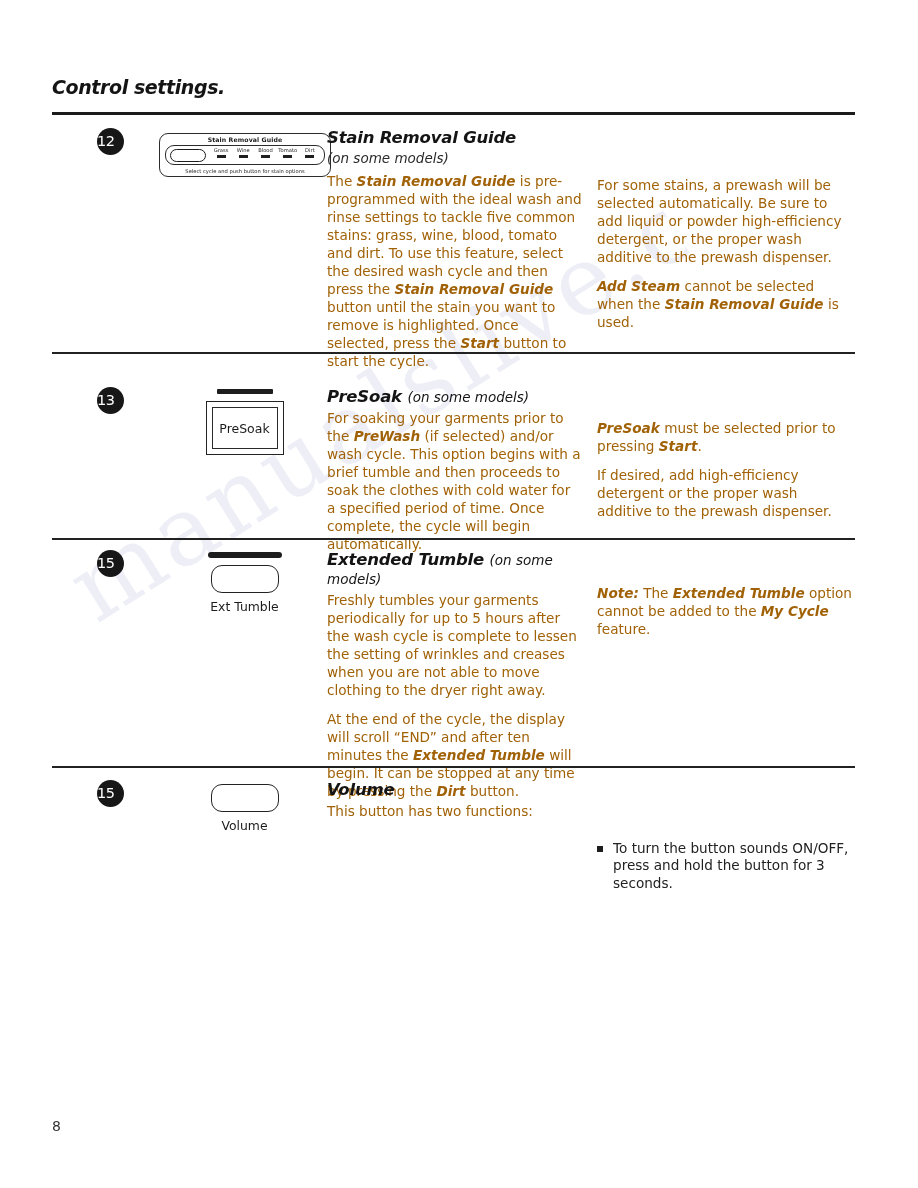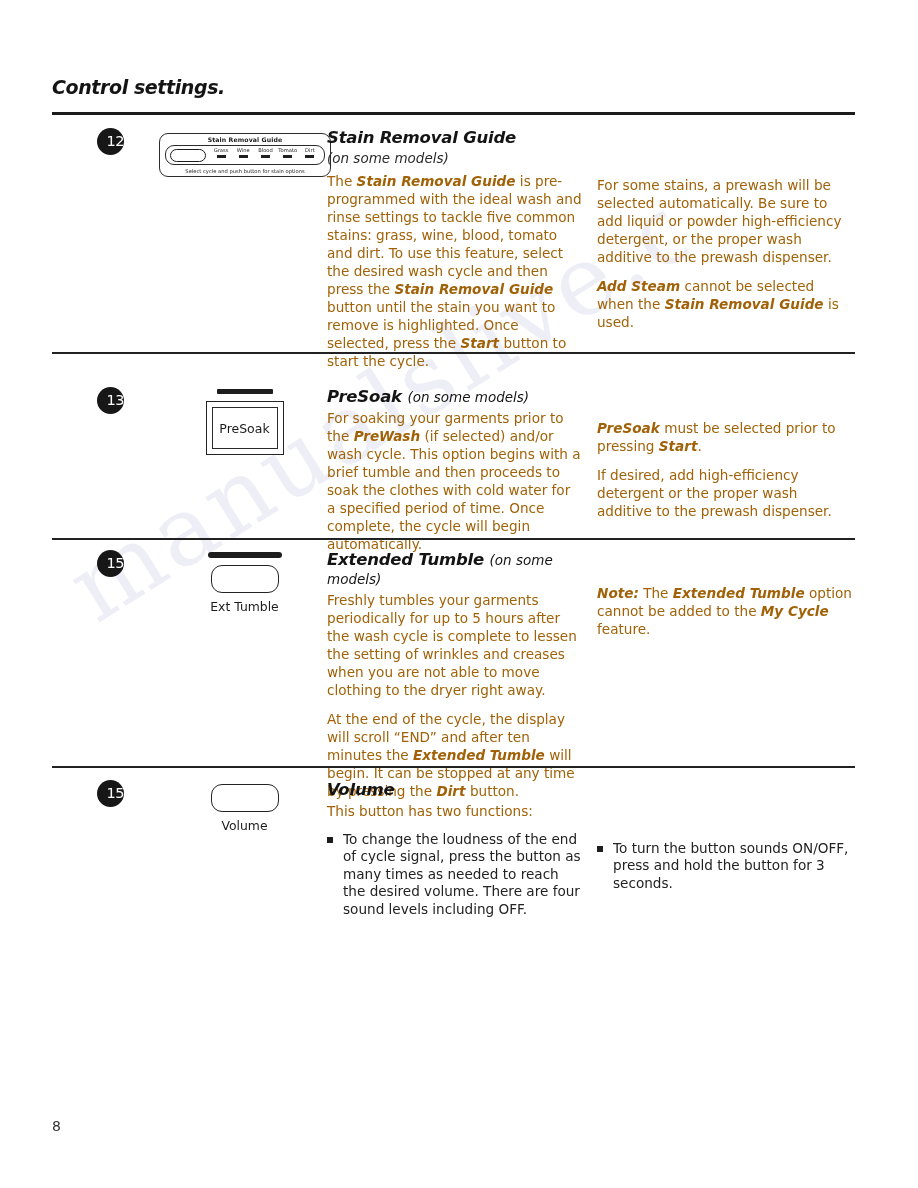--- a/index.html
+++ b/index.html
@@ -86,21 +86,21 @@
 
   
   .badge {
     width: 27px;
     height: 27px;
     border-radius: 50%;
     background: #171717;
     color: #ffffff;
     font-size: 14.5px;
     line-height: 27px;
-    text-align: right;
+    text-align: left;
     font-family: "DejaVu Sans", "Liberation Sans", sans-serif;
     letter-spacing: -0.5px;
   }
 
   
   h3.head {
     margin: 0 0 3px 0;
     font-size: 16.5px;
     font-style: italic;
     font-weight: bold;
@@ -454,26 +454,20 @@
     <div class="col-art">
       <div class="art-center" style="margin-top:4px;">
         <div class="rr-btn tall"></div>
         <div class="art-label">Volume</div>
       </div>
     </div>
 
     <div class="col-mid">
       <h3 class="head">Volume</h3>
       <p class="body">This button has two functions:</p>
-      <ul class="bullets">
-        <li>
-          <span class="sq"></span>
-          <span>To change the loudness of the end of cycle signal, press the button as many times as needed to reach the desired volume. There are four sound levels including OFF.</span>
-        </li>
-      </ul>
     </div>
 
     <div class="col-right" style="top:48px;">
       <ul class="bullets">
         <li>
           <span class="sq"></span>
           <span>To turn the button sounds ON/OFF, press and hold the button for 3 seconds.</span>
         </li>
       </ul>
     </div>

